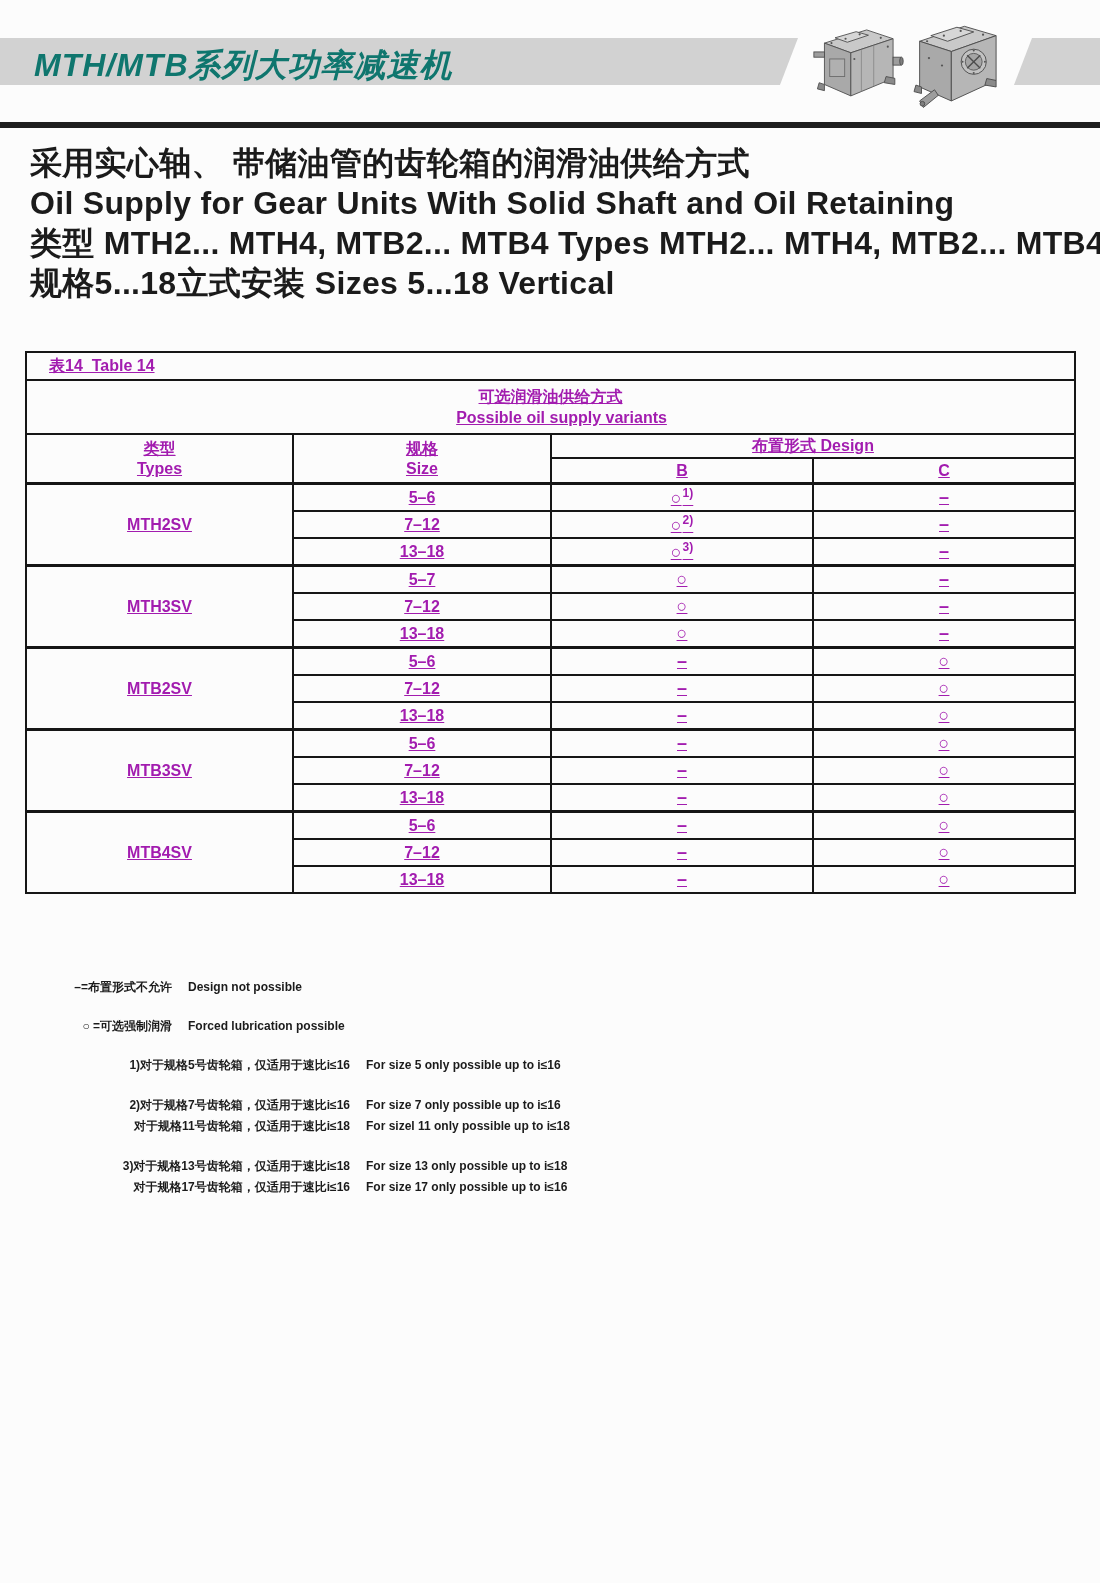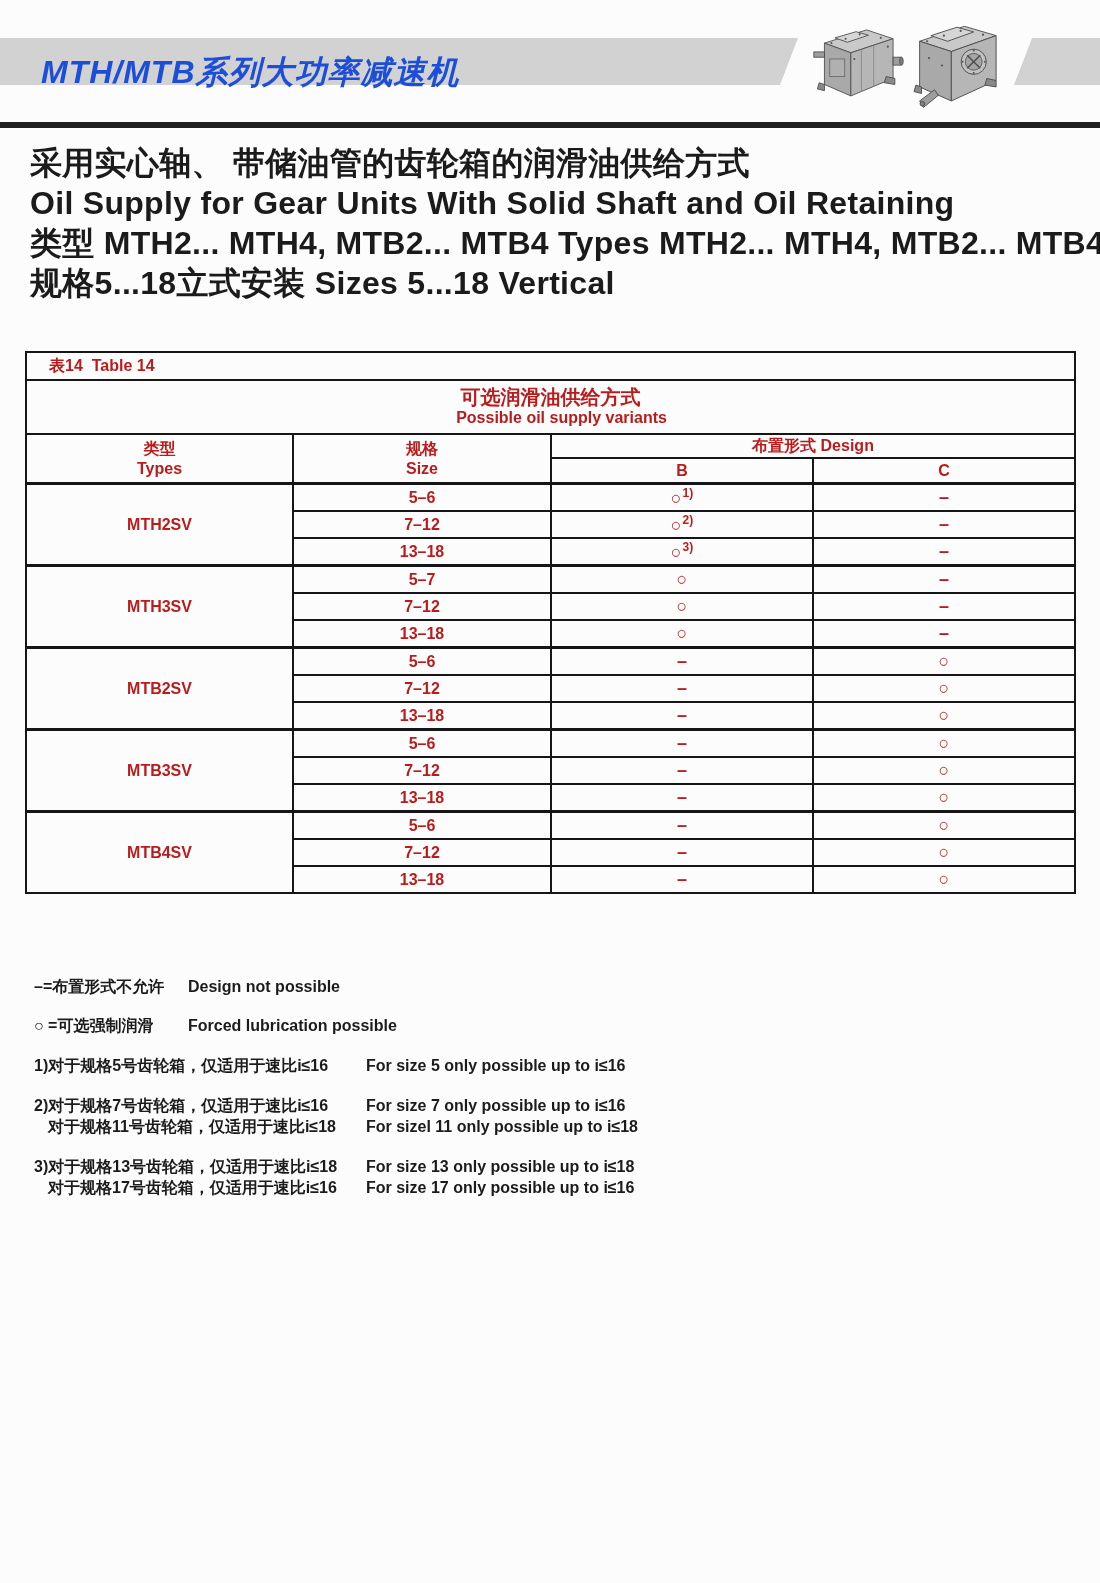--- a/index.html
+++ b/index.html
@@ -5,47 +5,47 @@
   html,body{margin:0;padding:0;background:#ffffff;}
   .page{
     position:relative;width:1100px;height:1583px;overflow:hidden;
     background:#fcfcfc;color:#1b1b1b;
     font-family:"Liberation Sans","DejaVu Sans",sans-serif;
   }
   
   .header-band{position:absolute;left:0;top:38px;width:1100px;height:47px;background:#d2d2d2;}
   .band-cutout{position:absolute;left:798px;top:38px;width:234px;height:47px;background:#fcfcfc;
                transform:skewX(-21deg);transform-origin:top left;}
-  .page-title{position:absolute;left:30px;top:38px;height:47px;margin:11px;display:flex;align-items:center;
-              font-size:32px;font-weight:bold;font-style:italic;letter-spacing:1px;color:#1d4ed8;}
+  .page-title{position:absolute;left:30px;top:38px;height:47px;margin:4px;display:flex;align-items:center;
+              font-size:32px;font-weight:bold;font-style:italic;letter-spacing:1px;color:#0f766e;}
   .header-rule{position:absolute;left:0;top:122px;width:1100px;height:6px;background:#1f1f1f;}
   .gear-svg{position:absolute;}
   #gu1{left:810px;top:22px;width:94px;height:88px;}
   #gu2{left:906px;top:17px;width:100px;height:97px;}
   
   .intro{position:absolute;left:30px;top:150px;width:980px;}
   .intro p{margin:0 0 13px 0;font-size:32px;line-height:27px;font-weight:bold;letter-spacing:.3px;white-space:pre;}
   .intro p.first{font-size:23px;}
   
   .oil-table{position:absolute;left:25px;top:351px;width:1049px;border-collapse:collapse;table-layout:fixed;}
   .oil-table td,.oil-table th{border:2px solid #161616;padding:0;font-size:16px;font-weight:bold;
-                              text-align:center;vertical-align:middle;color:#b91c1c;}
+                              text-align:center;vertical-align:middle;color:#a21caf;text-decoration:underline;}
   .row-caption td{height:26px;text-align:left;padding-left:22px;white-space:pre;}
   .row-title td{height:52px;}
-  .t-cn{font-size:20px;font-weight:bold;line-height:22px;}
+  .t-cn{font-size:16px;font-weight:bold;line-height:22px;}
   .t-en{font-size:16px;font-weight:bold;line-height:20px;margin-left:22px;}
   .hdr2{line-height:20px;}
   .row-design th{height:22px;}
   .row-bc th{height:23px;}
   .row-data td{height:25px;margin-top:12px;}
   .grp-first td{border-top:3px solid #161616;}
   .sym{font-size:18px;line-height:18px;}
   sup.fn-ref{font-size:12px;font-weight:bold;vertical-align:super;position:relative;top:-1px;margin-left:1px;}
   
-  .notes{position:absolute;left:34px;top:977px;font-size:16px;font-weight:bold;}
+  .notes{position:absolute;left:34px;top:977px;font-size:12px;font-weight:bold;text-align:right;}
   .nrow{display:flex;align-items:flex-start;line-height:20px;}
   .legend-row{margin-bottom:19px;}
   .fn-block{margin-bottom:19px;}
   .fn-line{display:flex;line-height:21px;}
   .cn-l{width:138px;flex:none;white-space:pre;}
   .cn-f{width:316px;flex:none;white-space:pre;box-sizing:border-box;}
   .cn-f.indent{padding-left:14px;}
   .en{white-space:pre;margin-left:16px;}
 </style>
 </head>

